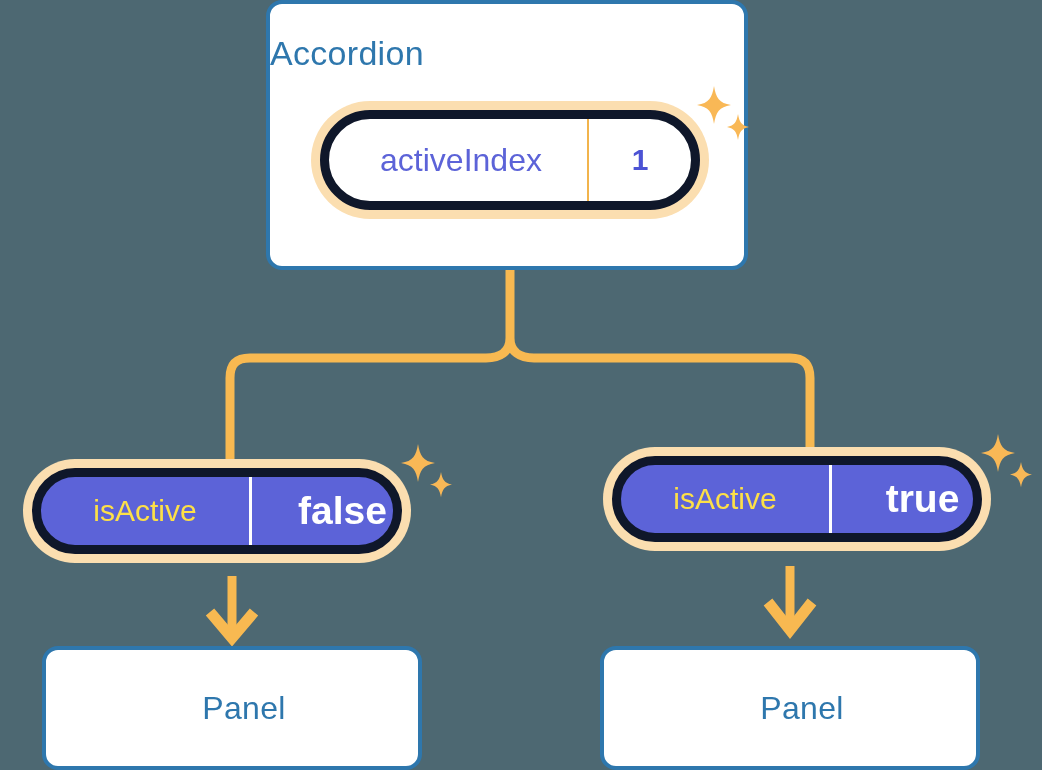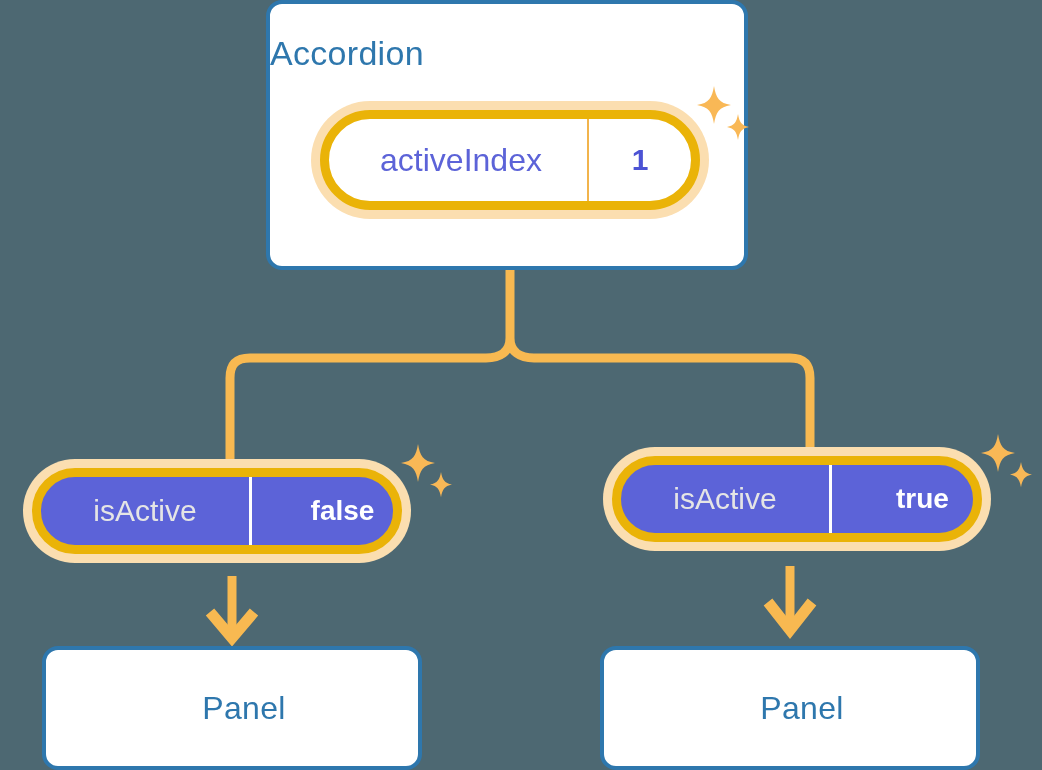--- a/index.html
+++ b/index.html
@@ -66,21 +66,21 @@
     display: flex;
     align-items: center;
     justify-content: center;
   }
   .pill {
     position: relative;
     display: flex;
     align-items: stretch;
     border-radius: 999px;
     box-sizing: border-box;
-    border: 9px solid #eab308;
+    border: 9px solid #0f172a;
     
     box-shadow: 0 0 0 9px #fbdeb0;
   }
   .pill.light {
     background: #ffffff;
   }
   .pill.filled {
     background: #5c63d8;
   }
   .pill-key, .pill-val {
@@ -96,21 +96,21 @@
   }
   .pill.light .pill-val {
     color: #4c53d4;
     font-weight: 700;
     border-left: 2px solid #f3b košo;
   }
   .pill.light .pill-val {
     border-left: 2px solid #f2b44c;
   }
   .pill.filled .pill-key {
-    color: #e5e5e5;
+    color: #fde047;
     font-weight: 400;
     text-align: right;
   }
   .pill.filled .pill-val {
     color: #ffffff;
     font-weight: 700;
     border-left: 3px solid #ffffff;
   }
 
   
@@ -142,21 +142,21 @@
   }
   .pill.small {
     height: 86px;
   }
   .pill.small .pill-key {
     width: 208px;
     font-size: 30px;
   }
   .pill.small .pill-val {
     width: 144px;
-    font-size: 28px;
+    font-size: 39px;
     padding-left: 40px;
   }
 
   
   #panel-left-card {
     left: 42px;
     top: 646px;
     width: 380px;
     height: 124px;
     border-bottom-left-radius: 16px;

